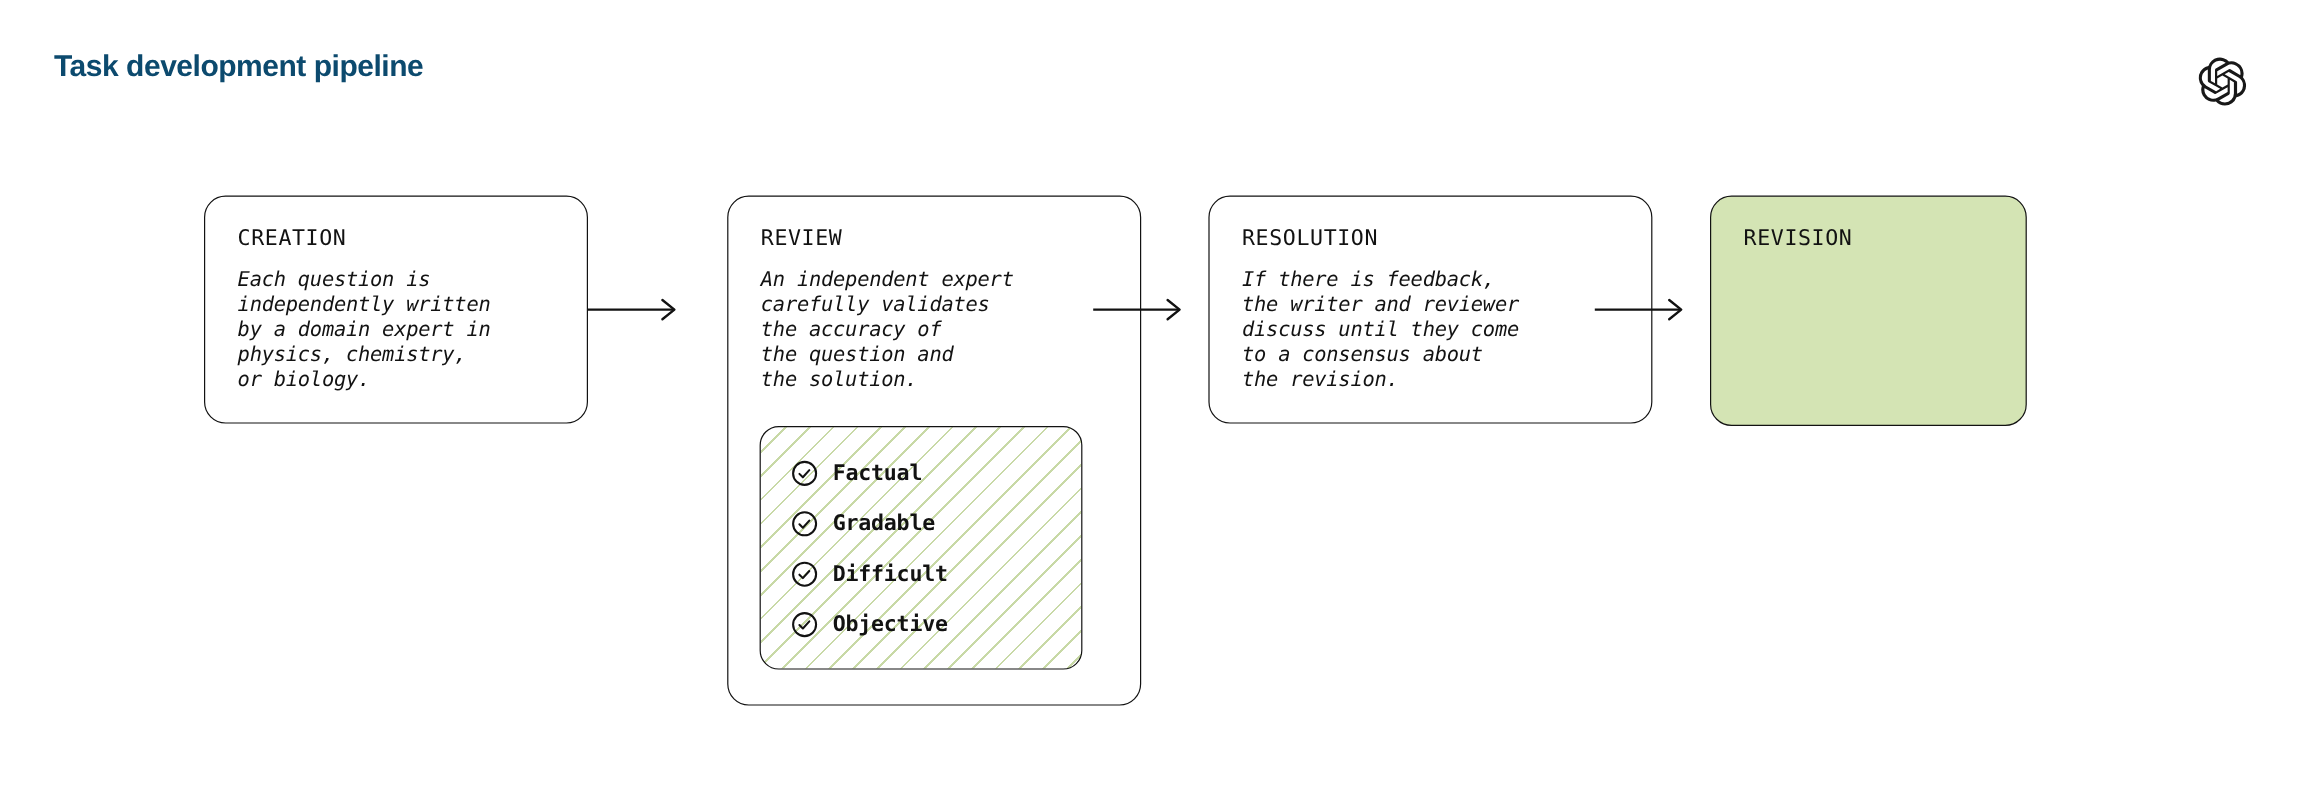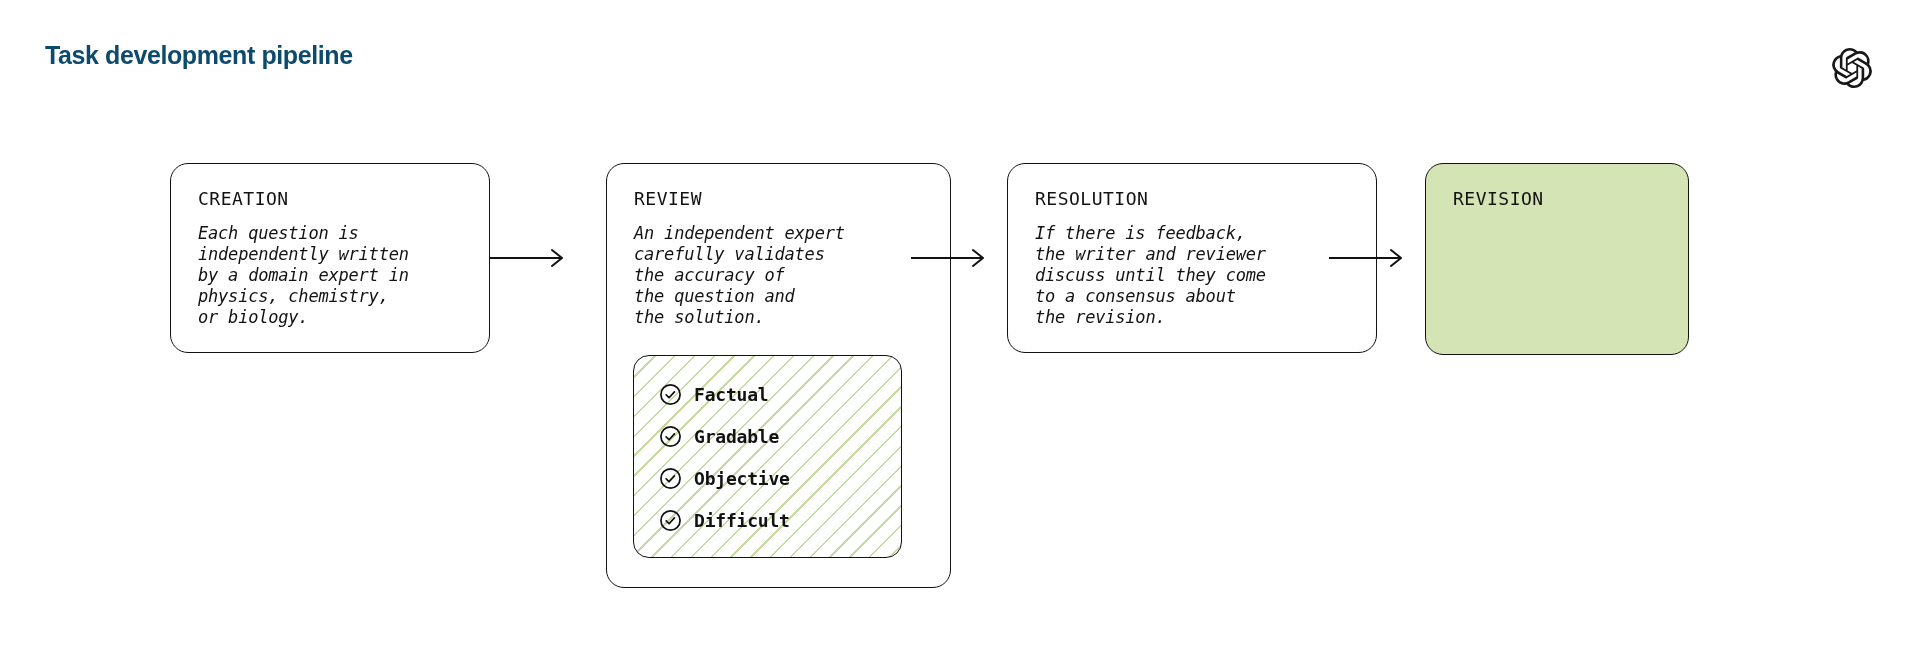--- a/index.html
+++ b/index.html
@@ -124,30 +124,30 @@
         </span>
         <span class="check-label">Gradable</span>
       </div>
       <div class="check-item">
         <span class="check-icon">
           <svg viewBox="0 0 24 24" fill="none" stroke="#121212" stroke-width="1.8" stroke-linecap="round" stroke-linejoin="round">
             <circle cx="12" cy="12" r="10"></circle>
               <path d="M7.5 12.4l3 3 5.6-6.2"></path>
           </svg>
         </span>
-        <span class="check-label">Objective</span>
+        <span class="check-label">Difficult</span>
       </div>
       <div class="check-item">
         <span class="check-icon">
           <svg viewBox="0 0 24 24" fill="none" stroke="#121212" stroke-width="1.8" stroke-linecap="round" stroke-linejoin="round">
             <circle cx="12" cy="12" r="10"></circle>
               <path d="M7.5 12.4l3 3 5.6-6.2"></path>
           </svg>
         </span>
-        <span class="check-label">Difficult</span>
+        <span class="check-label">Objective</span>
       </div>
     </div>
   </div>
 
   <div class="flow-arrow" id="arrow-2">
     <svg viewBox="0 0 76 24" fill="none" stroke="#121212" stroke-width="2" stroke-linecap="round" stroke-linejoin="round">
       <line x1="0" y1="12" x2="71" y2="12"></line>
       <polyline points="62,4 72,12 62,20"></polyline>
     </svg>
   </div>

